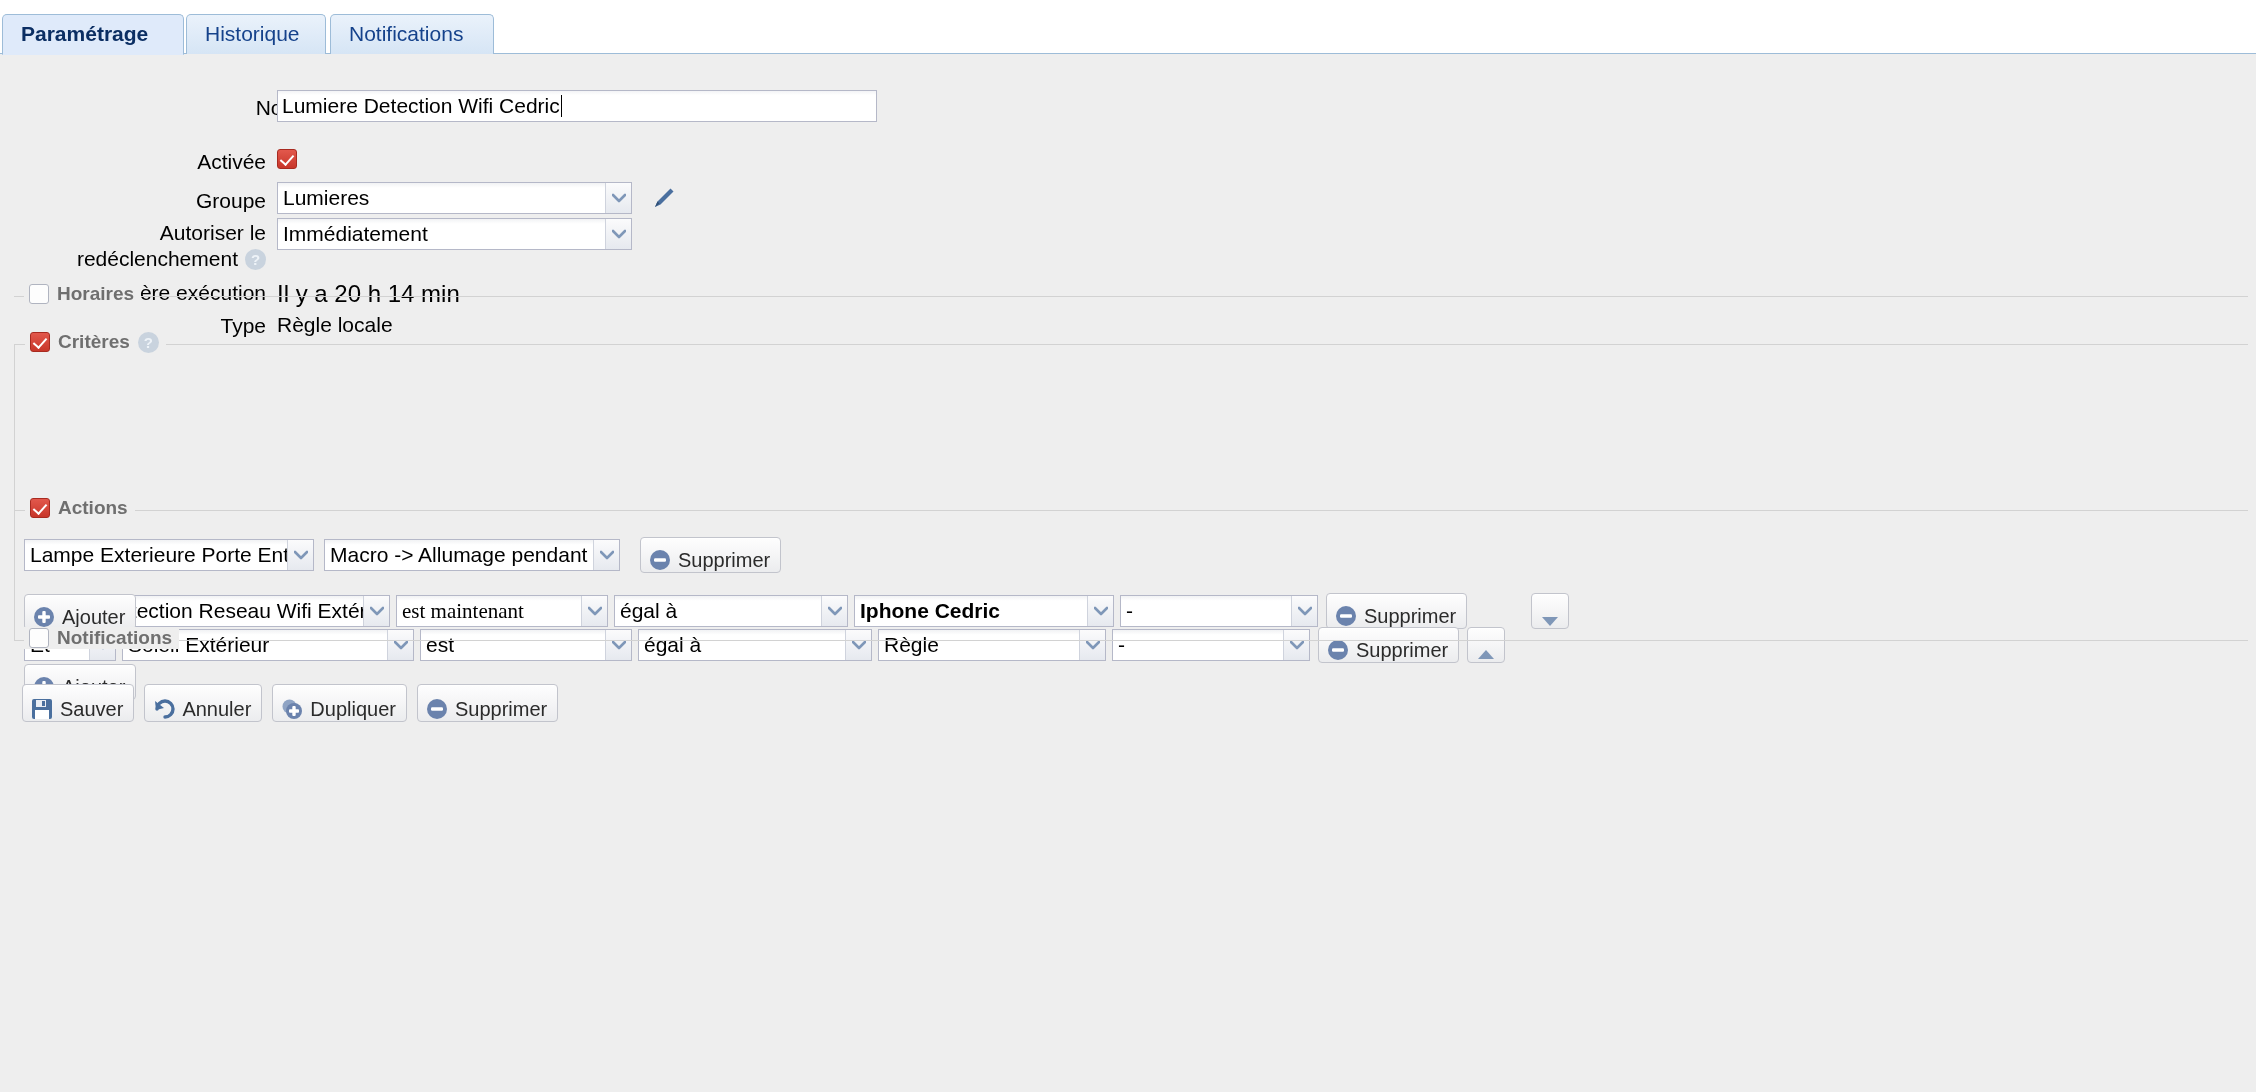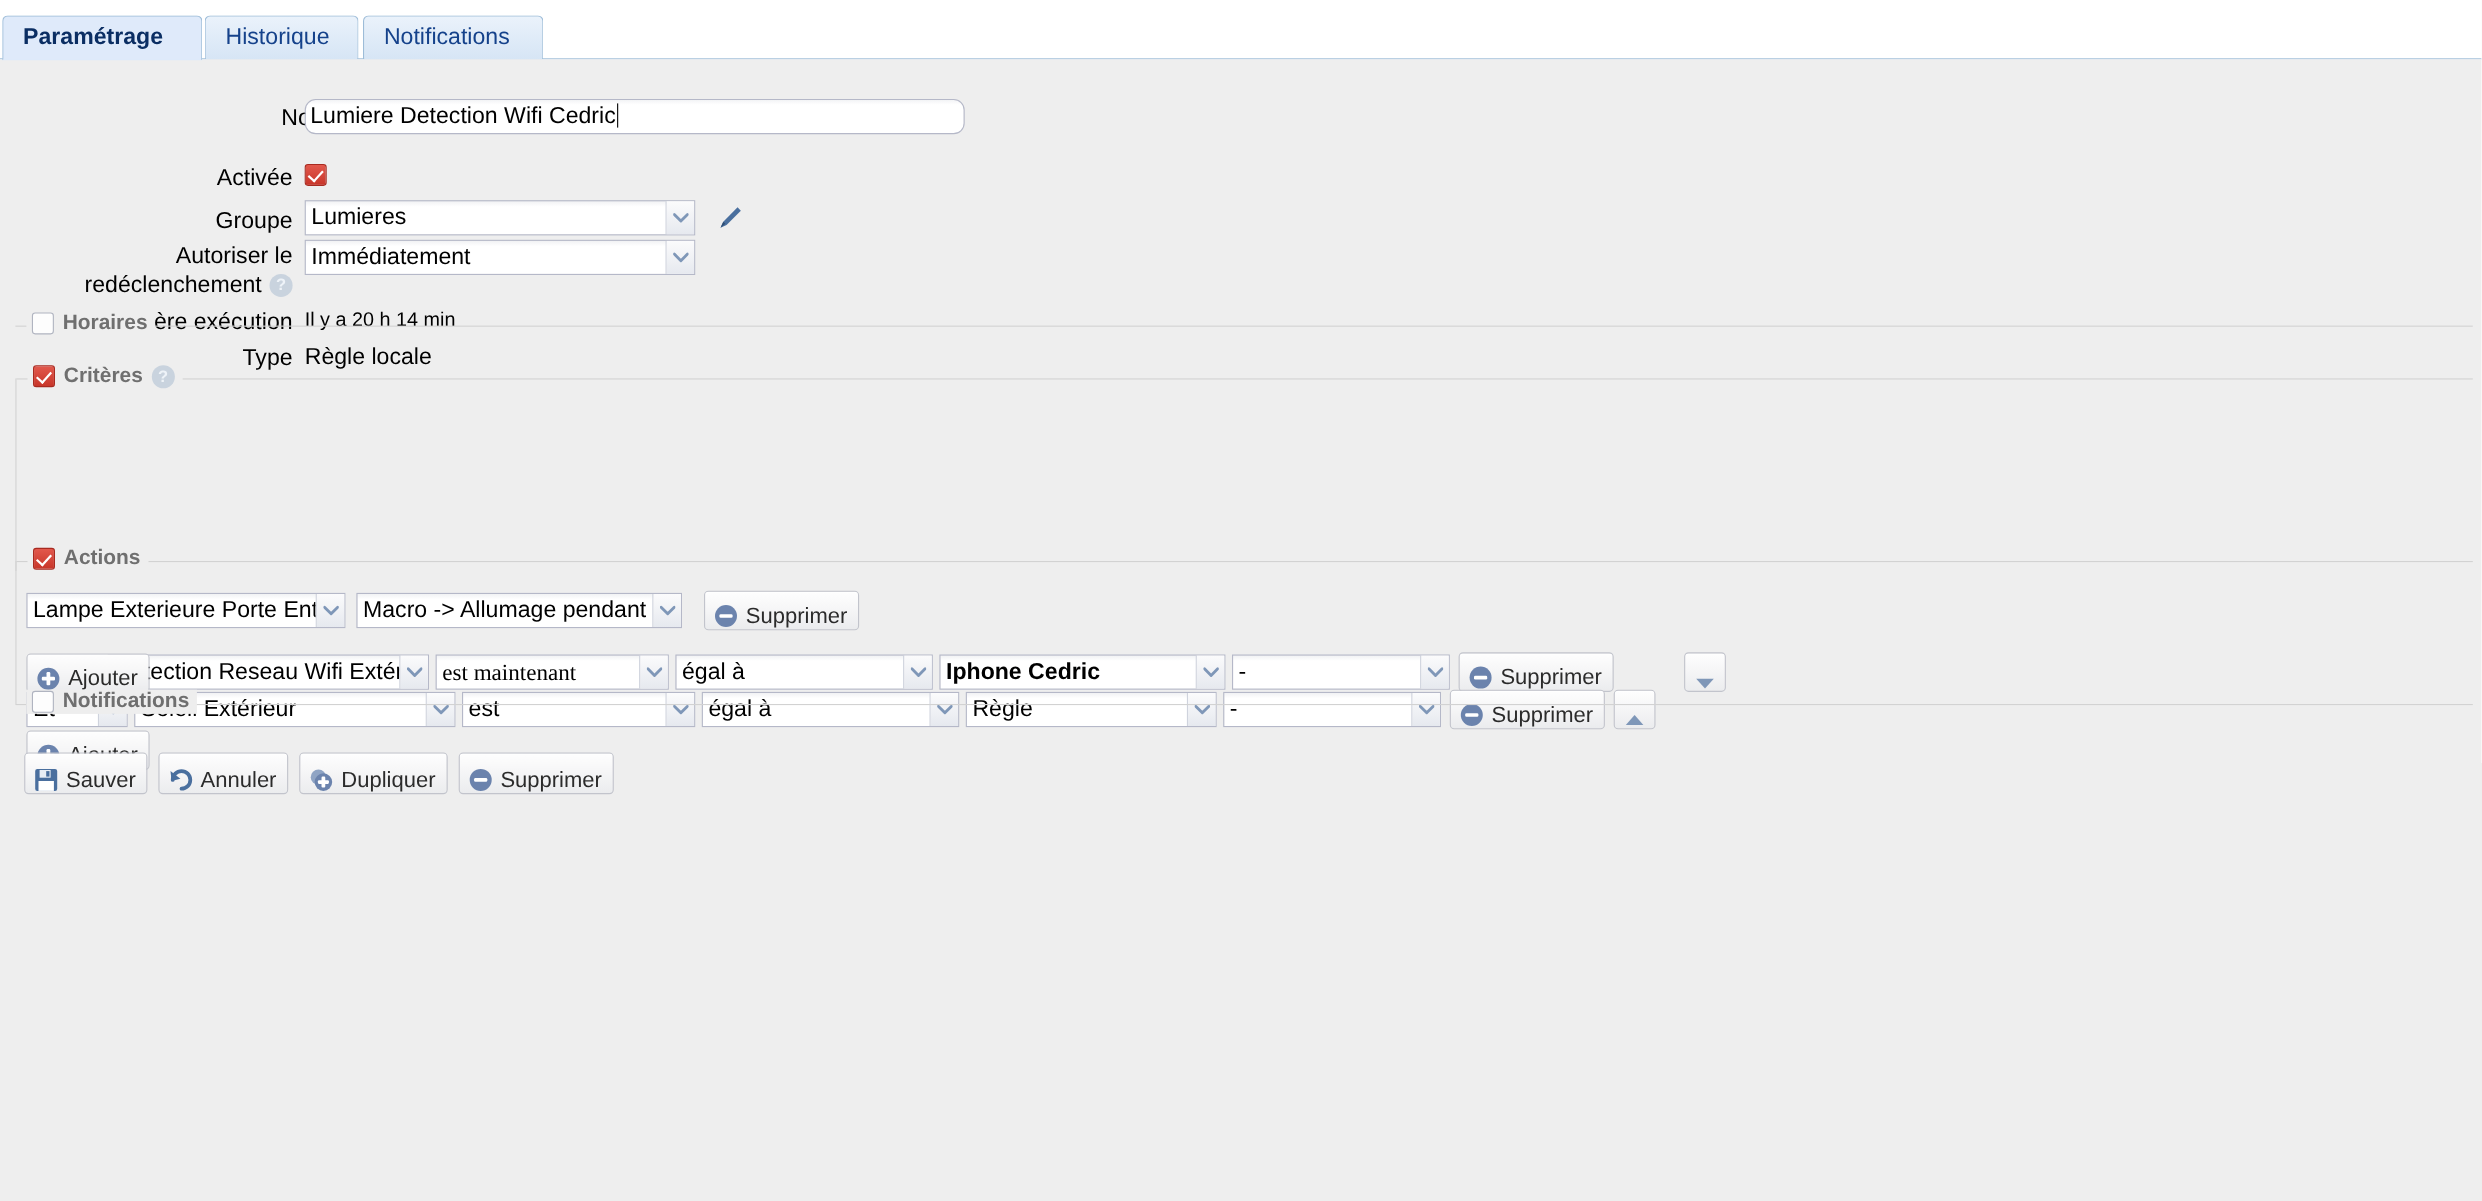--- a/index.html
+++ b/index.html
@@ -217,21 +217,21 @@
   <div class="tab" style="left:330px;width:164px;">
     <span>Notifications</span>
   </div>
 </div>
 
 <div class="panel">
 
   <div class="frow" style="top:38px; left:0px; width:300px; justify-content:flex-end;">
     <div class="flabel" style="width:266px; padding-top:3px;">Nom</div>
   </div>
-  <div class="tinput" style="position:absolute; top:36px; left:277px; width:600px;border-radius:10px;">
+  <div class="tinput" style="position:absolute; top:36px; left:277px; width:600px;">
     <span>Lumiere Detection Wifi Cedric</span><span class="caret"></span>
   </div>
 
   <div class="flabel" style="position:absolute; top:95px; left:0; width:266px;">Activée</div>
   <span class="cbx on" style="position:absolute; top:95px; left:277px;"></span>
 
   <div class="flabel" style="position:absolute; top:134px; left:0; width:266px;">Groupe</div>
   <div class="combo" style="position:absolute; top:128px; left:277px; width:355px;">
     <span class="cval">Lumieres</span>
     <span class="carrow">
@@ -257,21 +257,21 @@
   <div class="combo" style="position:absolute; top:164px; left:277px; width:355px;">
     <span class="cval">Immédiatement</span>
     <span class="carrow">
       <svg width="14" height="10" viewBox="0 0 14 10">
           <path d="M1 2 L7 8 L13 2" stroke="#7f97b8" stroke-width="2.6" fill="none" stroke-linecap="round" stroke-linejoin="round"></path>
         </svg>
     </span>
   </div>
 
   <div class="flabel" style="position:absolute; top:226px; left:0; width:266px;">Dernière exécution</div>
-  <div style="position:absolute; top:226px; left:277px; font-size:18px; color:#000;">Il y a 20 h 14 min</div>
+  <div style="position:absolute; top:226px; left:277px; font-size:24px; color:#000;">Il y a 20 h 14 min</div>
 
   <div class="flabel" style="position:absolute; top:259px; left:0; width:266px;">Type</div>
   <div style="position:absolute; top:259px; left:277px; font-size:21px; color:#000;">Règle locale</div>
 
   <div class="fset" style="top:242px; height:2px;">
     <div class="topline"></div>
     <div class="legend">
       <span class="cbx off"></span>
       <span>Horaires</span>
     </div>

